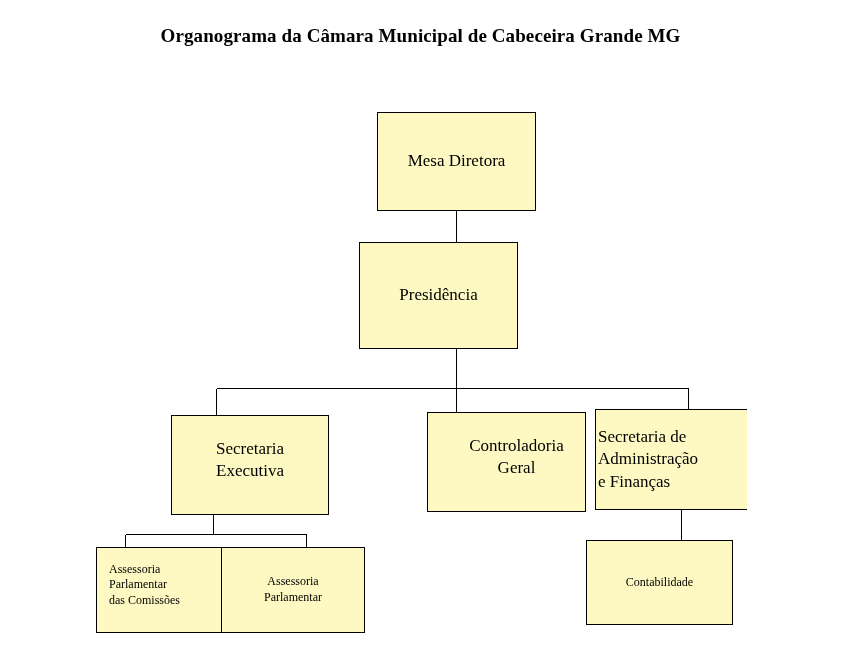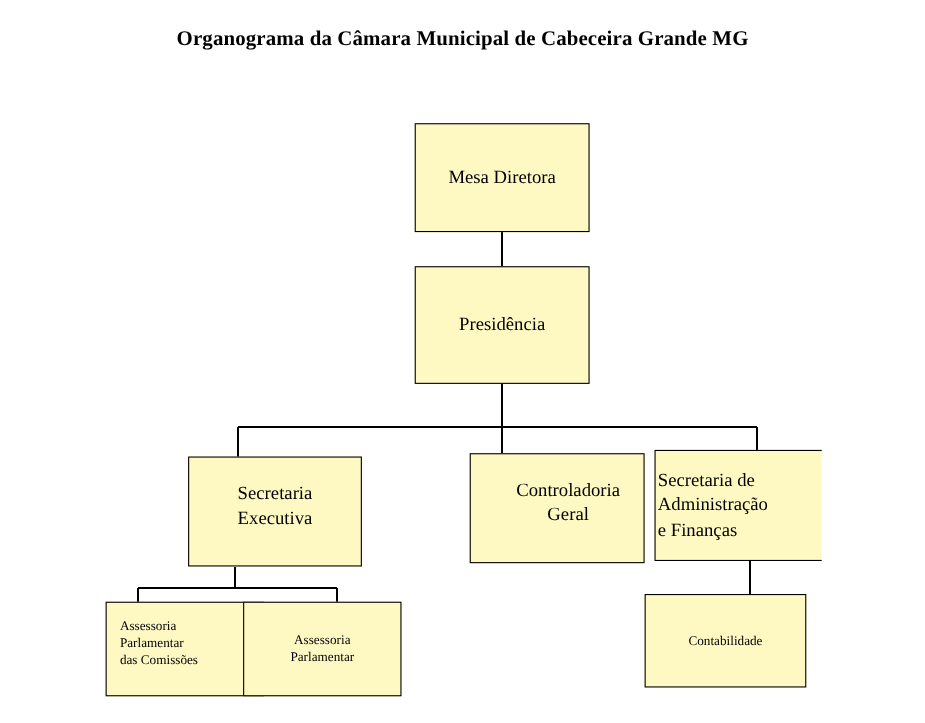--- a/index.html
+++ b/index.html
@@ -118,21 +118,21 @@
       <path d="M 306.5 534.5 L 306.5 547"></path>
 
       <path d="M 681.5 510 L 681.5 540"></path>
     </g>
   </svg>
 
   <div class="node tier-top" style="left:377px; top:112px; width:159px; height:99px;">
     <span class="label">Mesa Diretora</span>
   </div>
 
-  <div class="node tier-top" style="left:377px; top:242px; width:159px; height:107px;">
+  <div class="node tier-top" style="left:359px; top:242px; width:159px; height:107px;">
     <span class="label">Presidência</span>
   </div>
 
   <div class="node tier-mid raise-text" style="left:134px; top:415px; width:158px; height:100px;">
     <span class="label">Secretaria
 Executiva</span>
   </div>
 
   <div class="node tier-mid raise-text" style="left:390px; top:412px; width:159px; height:100px;padding-left:20px;">
     <span class="label">Controladoria

